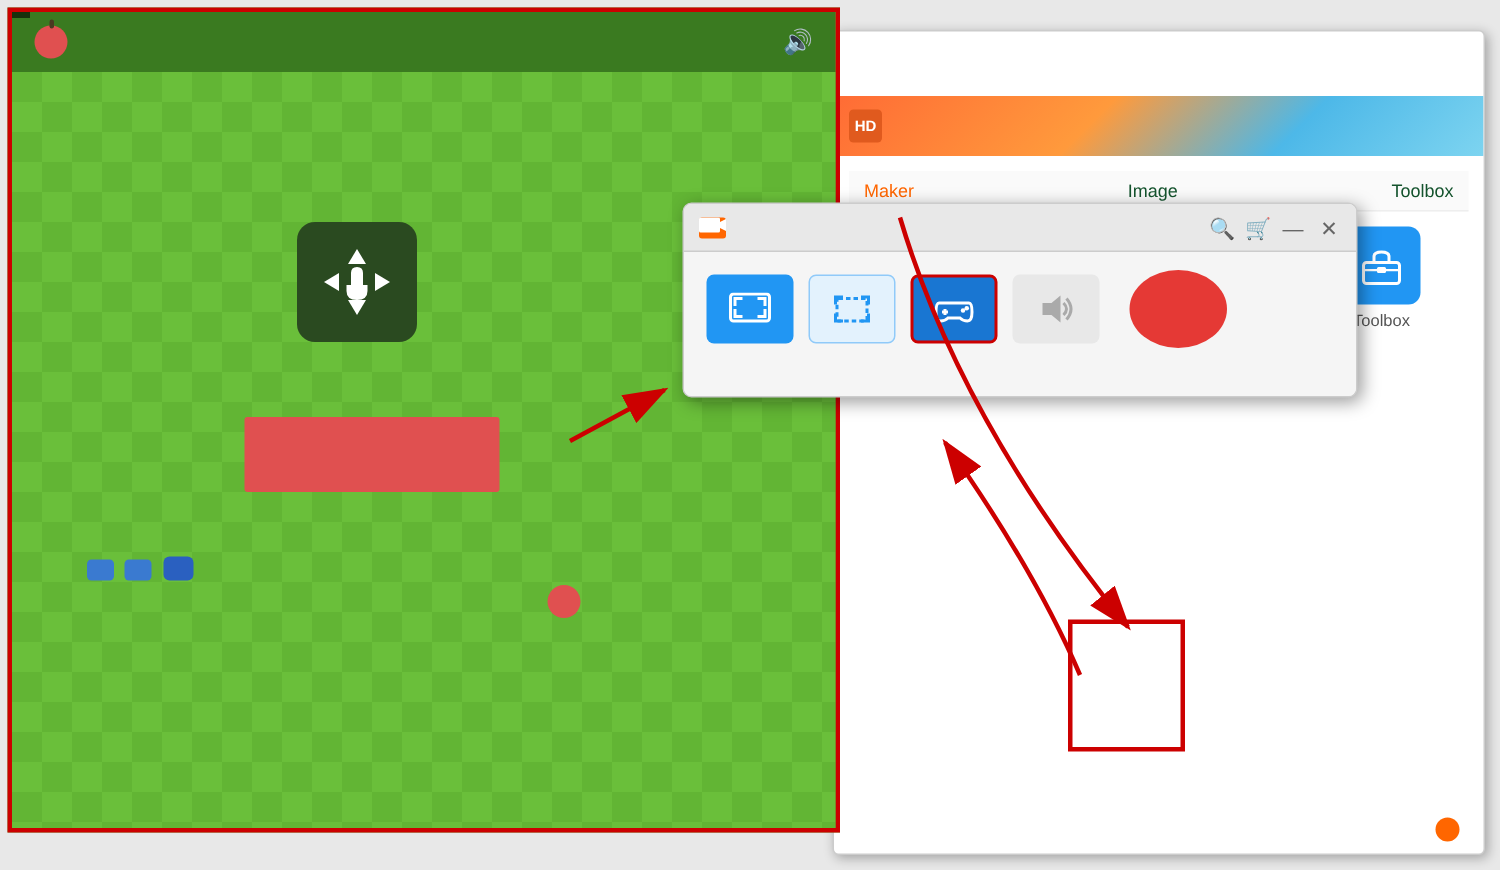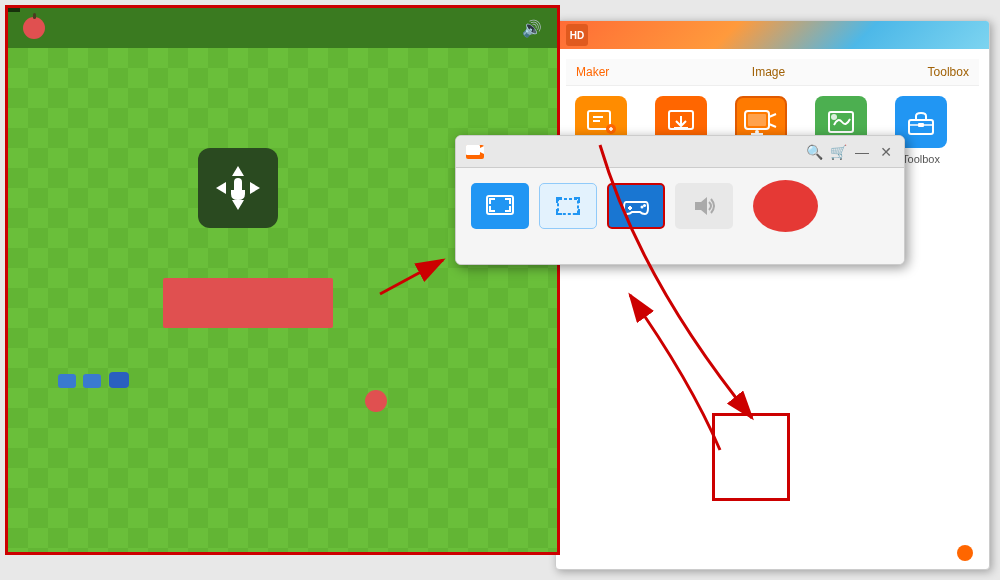--- a/index.html
+++ b/index.html
@@ -11,25 +11,26 @@
       left: 555px; top: 20px;
       width: 435px; height: 550px;
       background: #fff;
       border: 1px solid #ccc;
       border-radius: 4px;
       overflow: hidden;
       box-shadow: 2px 2px 8px rgba(0,0,0,0.3);
     }
     .hd-titlebar {
       background: linear-gradient(135deg, #ff6b35 0%, #ff9a3c 40%, #4db8e8 70%, #7dd4f0 100%);
-      height: 28px;
+      height: 40px;
       display: flex;
       align-items: center;
       justify-content: space-between;
       padding: 0 10px;
+      margin-top: 43px;
     }
     .hd-titlebar-left {
       display: flex;
       align-items: center;
       gap: 8px;
       color: white;
       font-size: 13px;
       font-weight: bold;
     }
     .hd-titlebar-logo {
@@ -299,21 +300,21 @@
 
     .hd-section-header {
       display: flex;
       justify-content: space-between;
       padding: 6px 10px;
       background: #fafafa;
       border-bottom: 1px solid #eee;
     }
     .hd-section-tab {
       font-size: 12px;
-      color: #a16207;
+      color: #14532d;
       cursor: pointer;
     }
     .hd-section-tab.active { color: #ff6600; }
   </style>
 </head>
 <body>
 
 <div class="hd-window">
   <div class="hd-titlebar">
     <div class="hd-titlebar-left">

